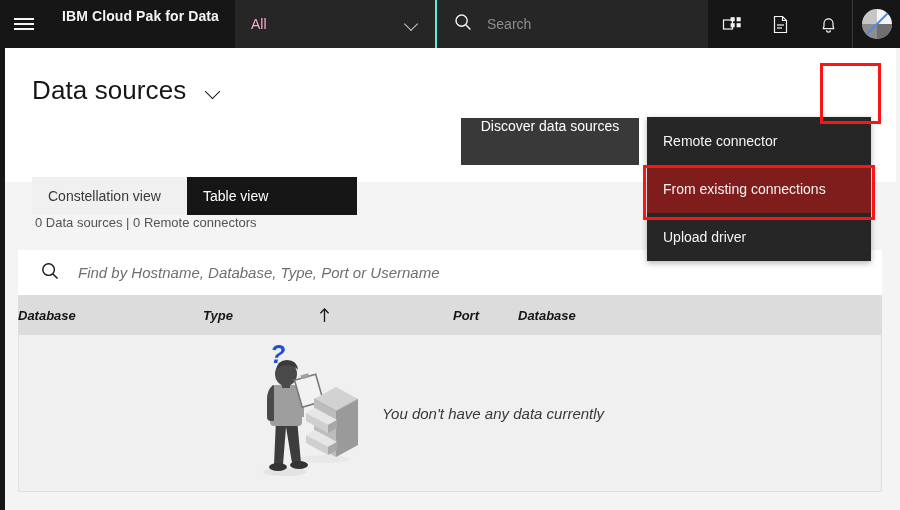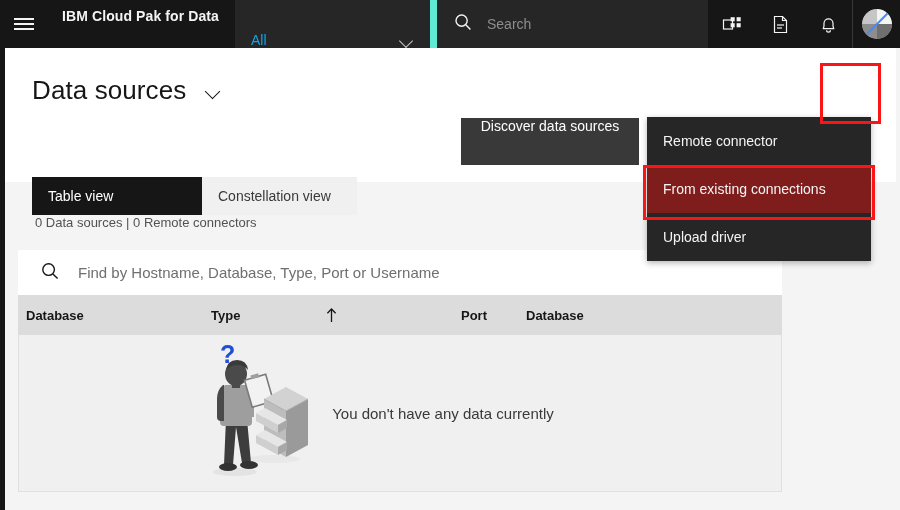--- a/index.html
+++ b/index.html
@@ -49,25 +49,25 @@
     color: #f4f4f4;
     font-size: 14px; font-weight: bold;
     letter-spacing: .1px;
     white-space: nowrap;
     cursor: pointer;
   }
   .scope-select {
     flex: 0 0 202px;
     width: 202px;
     background: #262626;
-    display: flex; align-items: flex-end; justify-content: space-between;
+    display: flex; align-items: center; justify-content: space-between;
     padding: 0 16px;
-    color: #0ea5e9; font-size: 14px;
-    cursor: pointer;
-    border-right: 7px solid #5eead4;
+    color: #f9a8d4; font-size: 14px;
+    cursor: pointer;
+    border-right: 2px solid #5eead4;
   }
   .scope-select .chev {
     width: 14px; height: 14px;
     position: relative;
   }
   .scope-select .chev::before {
     content: ""; position: absolute; left: 1px; top: 2px;
     width: 9px; height: 9px;
     border-right: 1.4px solid #c6c6c6;
     border-bottom: 1.4px solid #c6c6c6;
@@ -213,37 +213,37 @@
   }
 
   
   .counts {
     position: absolute; left: 35px; top: 215px;
     font-size: 13px; color: #525252;
   }
 
   .table-card {
     position: absolute; left: 18px; top: 250px;
-    width: 764px; height: 242px;
+    width: 864px; height: 242px; font-style: italic;
   }
   .tbl-search {
     height: 45px; background: #ffffff;
     display: flex; align-items: center;
     padding-left: 22px;
     cursor: text;
   }
   .tbl-search .sicon { flex: 0 0 20px; margin-right: 18px; }
   .tbl-search .ph { color: #6f6f6f; font-size: 15px; }
 
   .tbl-head {
     height: 40px; background: #dcdcdc;
     display: flex; align-items: center;
     font-size: 13px; font-weight: bold; color: #161616;
   }
-  .th { padding-left: 8px; display: flex; align-items: center; cursor: pointer; }
+  .th { padding-left: 0; display: flex; align-items: center; cursor: pointer; }
   .th-hostname { width: 190px; padding-left: 16px; }
   .th-database { width: 185px; }
   .th-type     { width: 250px; display: flex; align-items: center; }
   .th-type .sortarrow { margin-left: 85px; }
   .th-port     { width: 65px; }
   .th-username { width: 140px; }
 
   .tbl-body {
     height: 157px;
     background: #f0f0f0;
@@ -337,25 +337,25 @@
     </div>
   </div>
 
   <div class="page-head">
     <div class="title-row">
       <span class="page-title">Data sources</span>
       <span class="title-chev"></span>
     </div>
 
     <div class="view-toggle">
+      <div class="vt-btn inactive">
+        <span>Constellation view</span>
+      </div>
       <div class="vt-btn active">
         <span>Table view</span>
-      </div>
-      <div class="vt-btn inactive">
-        <span>Constellation view</span>
       </div>
     </div>
 
     <div class="actions">
       <div class="btn-discover">
         <span>Discover data sources</span>
       </div>
       <div class="btn-add-group">
         <div class="btn-add">
           <span>Add new data source</span>

